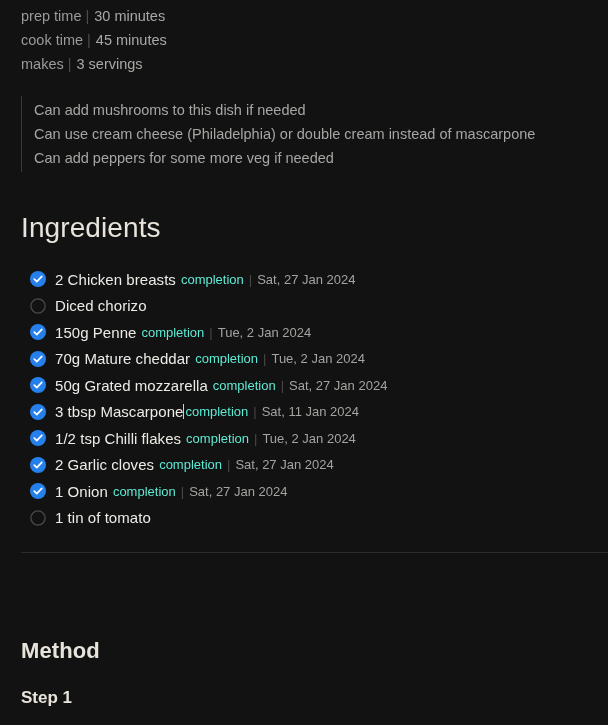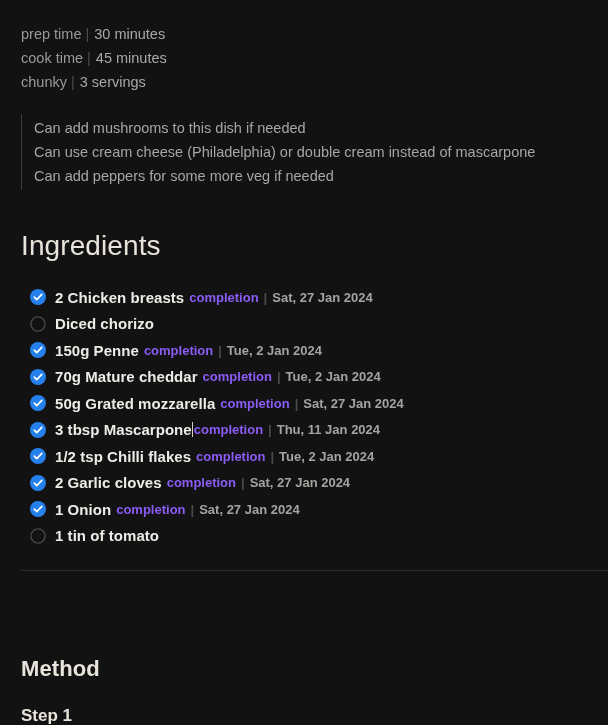--- a/index.html
+++ b/index.html
@@ -20,21 +20,21 @@
     position: relative;
     width: 608px;
     height: 725px;
     background: #121212;
     box-sizing: border-box;
     padding: 0 18px 0 21px;
   }
 
   
   .meta-list {
-    padding-top: 22px;
+    padding-top: 4px;
   }
   .meta-row {
     font-size: 14.5px;
     line-height: 24px;
     color: #9a9a97;
     white-space: nowrap;
   }
   .meta-key { color: #9a9a97; }
   .meta-sep {
     color: #4e4e4e;
@@ -75,21 +75,20 @@
     font-weight: bold;
     color: #e8e4dc;
     margin: 0;
   }
 
   
   .ingredients {
     margin-top: 22px;
     list-style: none;
     padding: 0 0 0 9px;
-    font-weight: bold;
   }
   .ing-row {
     display: flex;
     align-items: center;
     height: 26.5px;
     white-space: nowrap;
   }
   .ing-check {
     flex: 0 0 auto;
     width: 16px;
@@ -108,21 +107,21 @@
   .ing-cursor {
     display: inline-block;
     width: 1px;
     height: 15px;
     background: #cfcfcf;
     vertical-align: -2px;
     margin: 0 1px 0 0;
   }
   .ing-completion {
     font-size: 13px;
-    color: #8b5cf6;
+    color: #5eead4;
     margin-left: 5px;
   }
   .ing-bar {
     font-size: 13px;
     color: #4a4a4a;
     margin: 0 5px 0 5px;
   }
   .ing-date {
     font-size: 13px;
     color: #a3a3a0;
@@ -141,21 +140,21 @@
   .step-block { margin-top: 24px; }
 </style>
 </head>
 <body>
 
 <div class="page">
 
   <div class="meta-list" id="meta-list">
       <div class="meta-row"><span class="meta-key">prep time</span><span class="meta-sep">|</span><span class="meta-val">30 minutes</span></div>
       <div class="meta-row"><span class="meta-key">cook time</span><span class="meta-sep">|</span><span class="meta-val">45 minutes</span></div>
-      <div class="meta-row"><span class="meta-key">chunky</span><span class="meta-sep">|</span><span class="meta-val">3 servings</span></div>
+      <div class="meta-row"><span class="meta-key">makes</span><span class="meta-sep">|</span><span class="meta-val">3 servings</span></div>
     </div>
 
   <div class="notes" id="notes-list">
       <div class="note-line">Can add mushrooms to this dish if needed</div>
       <div class="note-line">Can use cream cheese (Philadelphia) or double cream instead of mascarpone</div>
       <div class="note-line">Can add peppers for some more veg if needed</div>
     </div>
 
   <h2 class="h-ingredients">Ingredients</h2>
 
@@ -220,21 +219,21 @@
         <span class="ing-check">
           <svg width="16" height="16" viewBox="0 0 16 16">
             <circle cx="8" cy="8" r="8" fill="#2680eb"></circle>
             <path d="M4.3 8.2 L6.8 10.7 L11.8 5.3" fill="none" stroke="#ffffff" stroke-width="1.7" stroke-linecap="round" stroke-linejoin="round"></path>
           </svg>
         </span>
         <span class="ing-name">3 tbsp Mascarpone</span>
         <span class="ing-cursor"></span>
         <span class="ing-completion" style="margin-left: 0px;">completion</span>
         <span class="ing-bar">|</span>
-        <span class="ing-date">Thu, 11 Jan 2024</span>
+        <span class="ing-date">Sat, 11 Jan 2024</span>
       </li>
       <li class="ing-row">
         <span class="ing-check">
           <svg width="16" height="16" viewBox="0 0 16 16">
             <circle cx="8" cy="8" r="8" fill="#2680eb"></circle>
             <path d="M4.3 8.2 L6.8 10.7 L11.8 5.3" fill="none" stroke="#ffffff" stroke-width="1.7" stroke-linecap="round" stroke-linejoin="round"></path>
           </svg>
         </span>
         <span class="ing-name">1/2 tsp Chilli flakes</span>
         <span class="ing-completion">completion</span>

